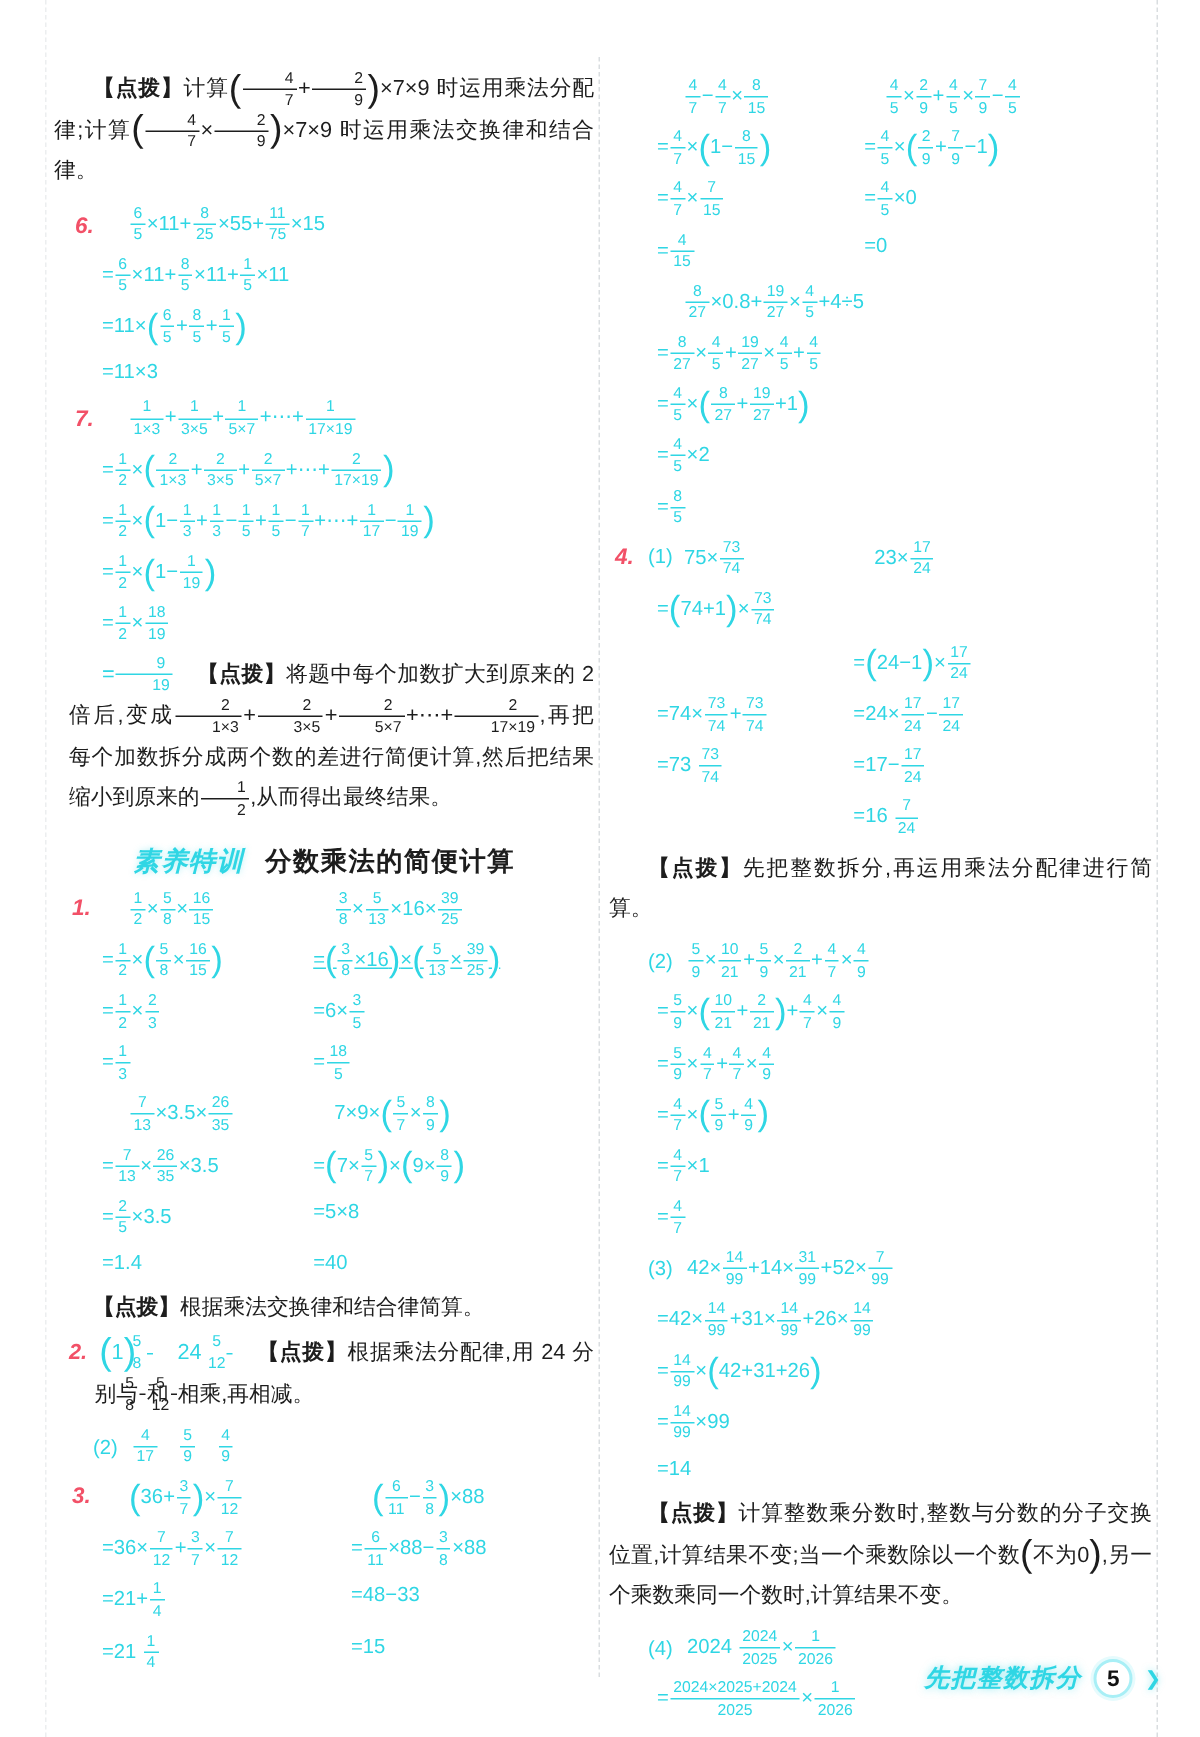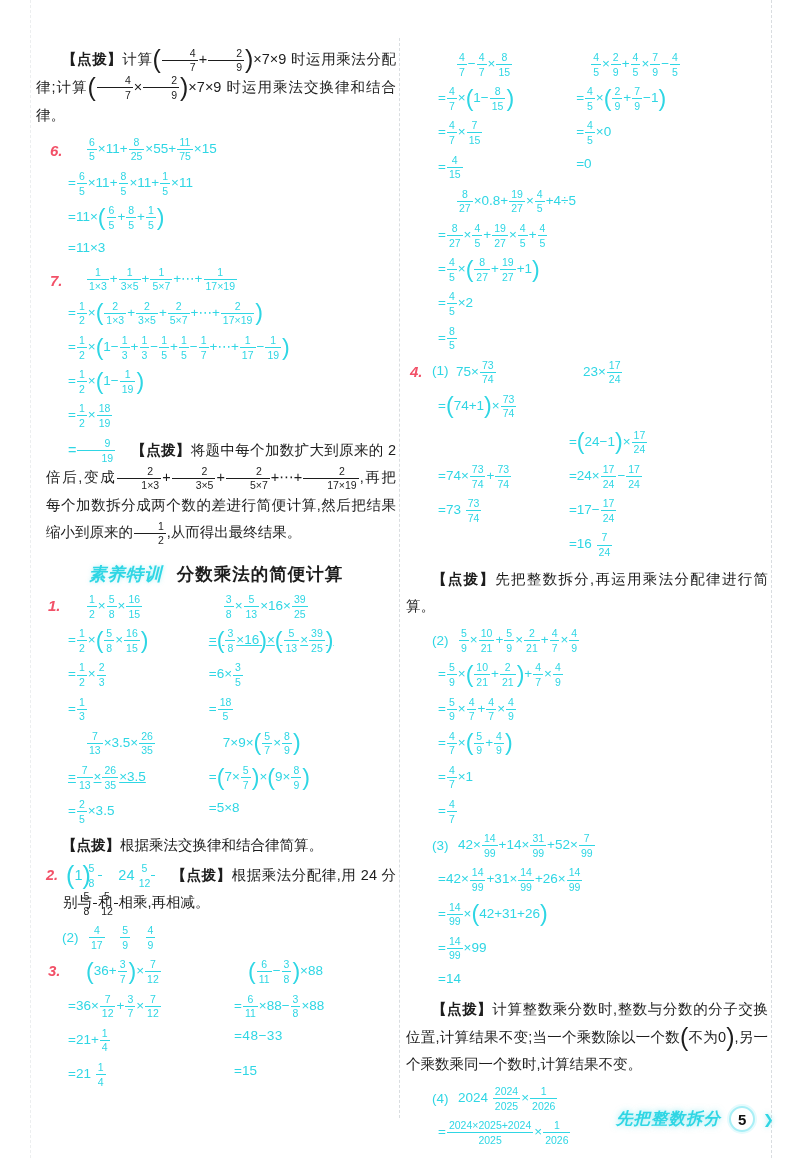--- a/index.html
+++ b/index.html
@@ -307,21 +307,21 @@
           </span></div>
         <div class="cr" style="flex: 1 1 0%; padding-left: 14px;">7×9×<span class="pa">(</span><span class="fr">
             <span class="nu">5</span>
             <span class="de">7</span>
           </span>×<span class="fr">
             <span class="nu">8</span>
             <span class="de">9</span>
           </span><span class="pa">)</span></div>
       </div>
       <div class="m2row">
-        <div class="cl" style="width: 48%; padding-left: 32px; text-decoration: underline;">=<span class="fr">
+        <div class="cl" style="width: 48%; padding-left: 32px;">=<span class="fr">
             <span class="nu">7</span>
             <span class="de">13</span>
           </span>×<span class="fr">
             <span class="nu">26</span>
             <span class="de">35</span>
           </span>×3.5</div>
         <div class="cr" style="flex: 1 1 0%; padding-left: 0px;">=<span class="pa">(</span>7×<span class="fr">
             <span class="nu">5</span>
             <span class="de">7</span>
           </span><span class="pa">)</span>×<span class="pa">(</span>9×<span class="fr">
@@ -329,20 +329,24 @@
             <span class="de">9</span>
           </span><span class="pa">)</span></div>
       </div>
       <div class="m2row">
         <div class="cl" style="width: 48%; padding-left: 32px;">=<span class="fr">
             <span class="nu">2</span>
             <span class="de">5</span>
           </span>×3.5</div>
         <div class="cr" style="flex: 1 1 0%; padding-left: 0px;">=5×8</div>
       </div>
+      <div class="m2row">
+        <div class="cl" style="width: 48%; padding-left: 32px;">=1.4</div>
+        <div class="cr" style="flex: 1 1 0%; padding-left: 0px;">=40</div>
+      </div>
     </div>
     <div class="p"><b>【点拨】</b>根据乘法交换律和结合律简算。</div>
     <div class="pm hang2"><span class="seg n">2.</span><span class="seg s"><span class="pa">(</span>1<span class="pa">)</span></span><span class="seg m"><span class="fr">
           <span class="nu">5</span>
           <span class="de">8</span>
         </span>　24　<span class="fr">
           <span class="nu">5</span>
           <span class="de">12</span>
         </span>　</span><span class="seg t"><b>【点拨】</b>根据乘法分配律,用 24 分别与<span class="fr">
           <span class="nu">5</span>
@@ -399,21 +403,21 @@
           </span>×88−<span class="fr">
             <span class="nu">3</span>
             <span class="de">8</span>
           </span>×88</div>
       </div>
       <div class="m2row">
         <div class="cl" style="width: 55%; padding-left: 32px;">=21+<span class="fr">
             <span class="nu">1</span>
             <span class="de">4</span>
           </span></div>
-        <div class="cr" style="flex: 1 1 0%; padding-left: 0px; font-family: Liberation Mono, monospace;">=48−33</div>
+        <div class="cr" style="flex: 1 1 0%; padding-left: 0px;">=48−33</div>
       </div>
       <div class="m2row">
         <div class="cl" style="width: 55%; padding-left: 32px;">=21 <span class="fr">
             <span class="nu">1</span>
             <span class="de">4</span>
           </span></div>
         <div class="cr" style="flex: 1 1 0%; padding-left: 0px;">=15</div>
       </div>
     </div>
   </div>

